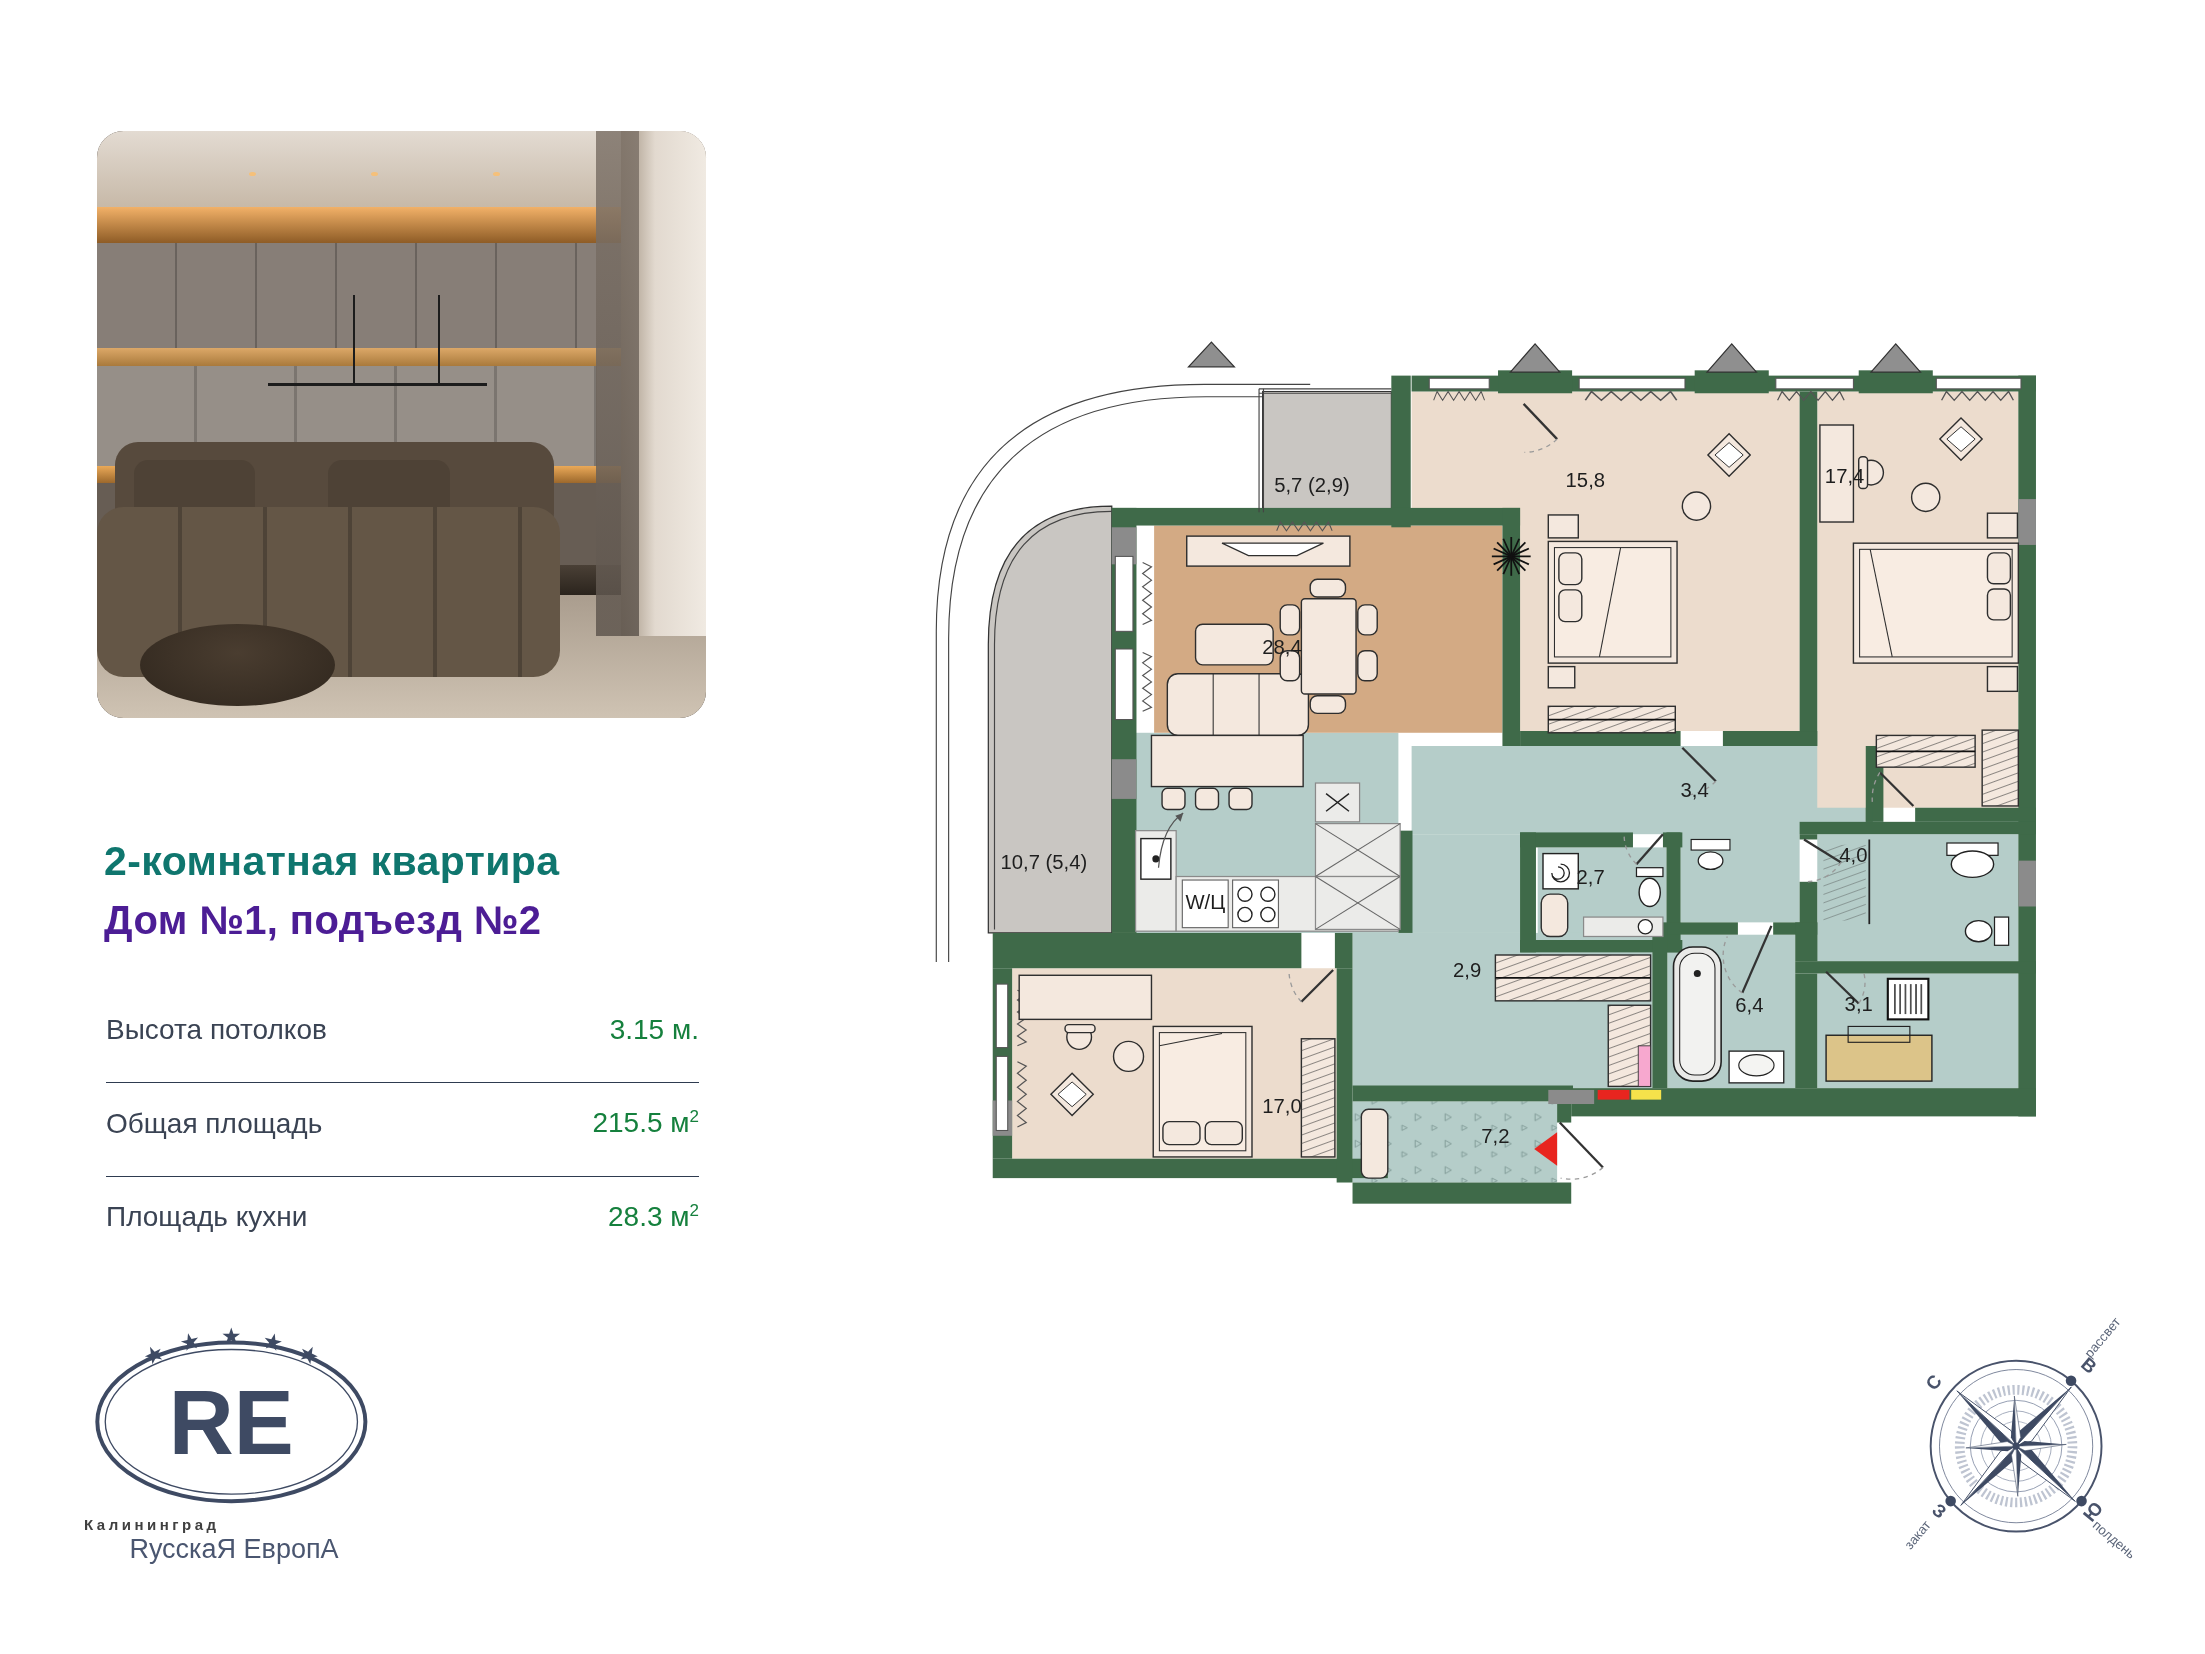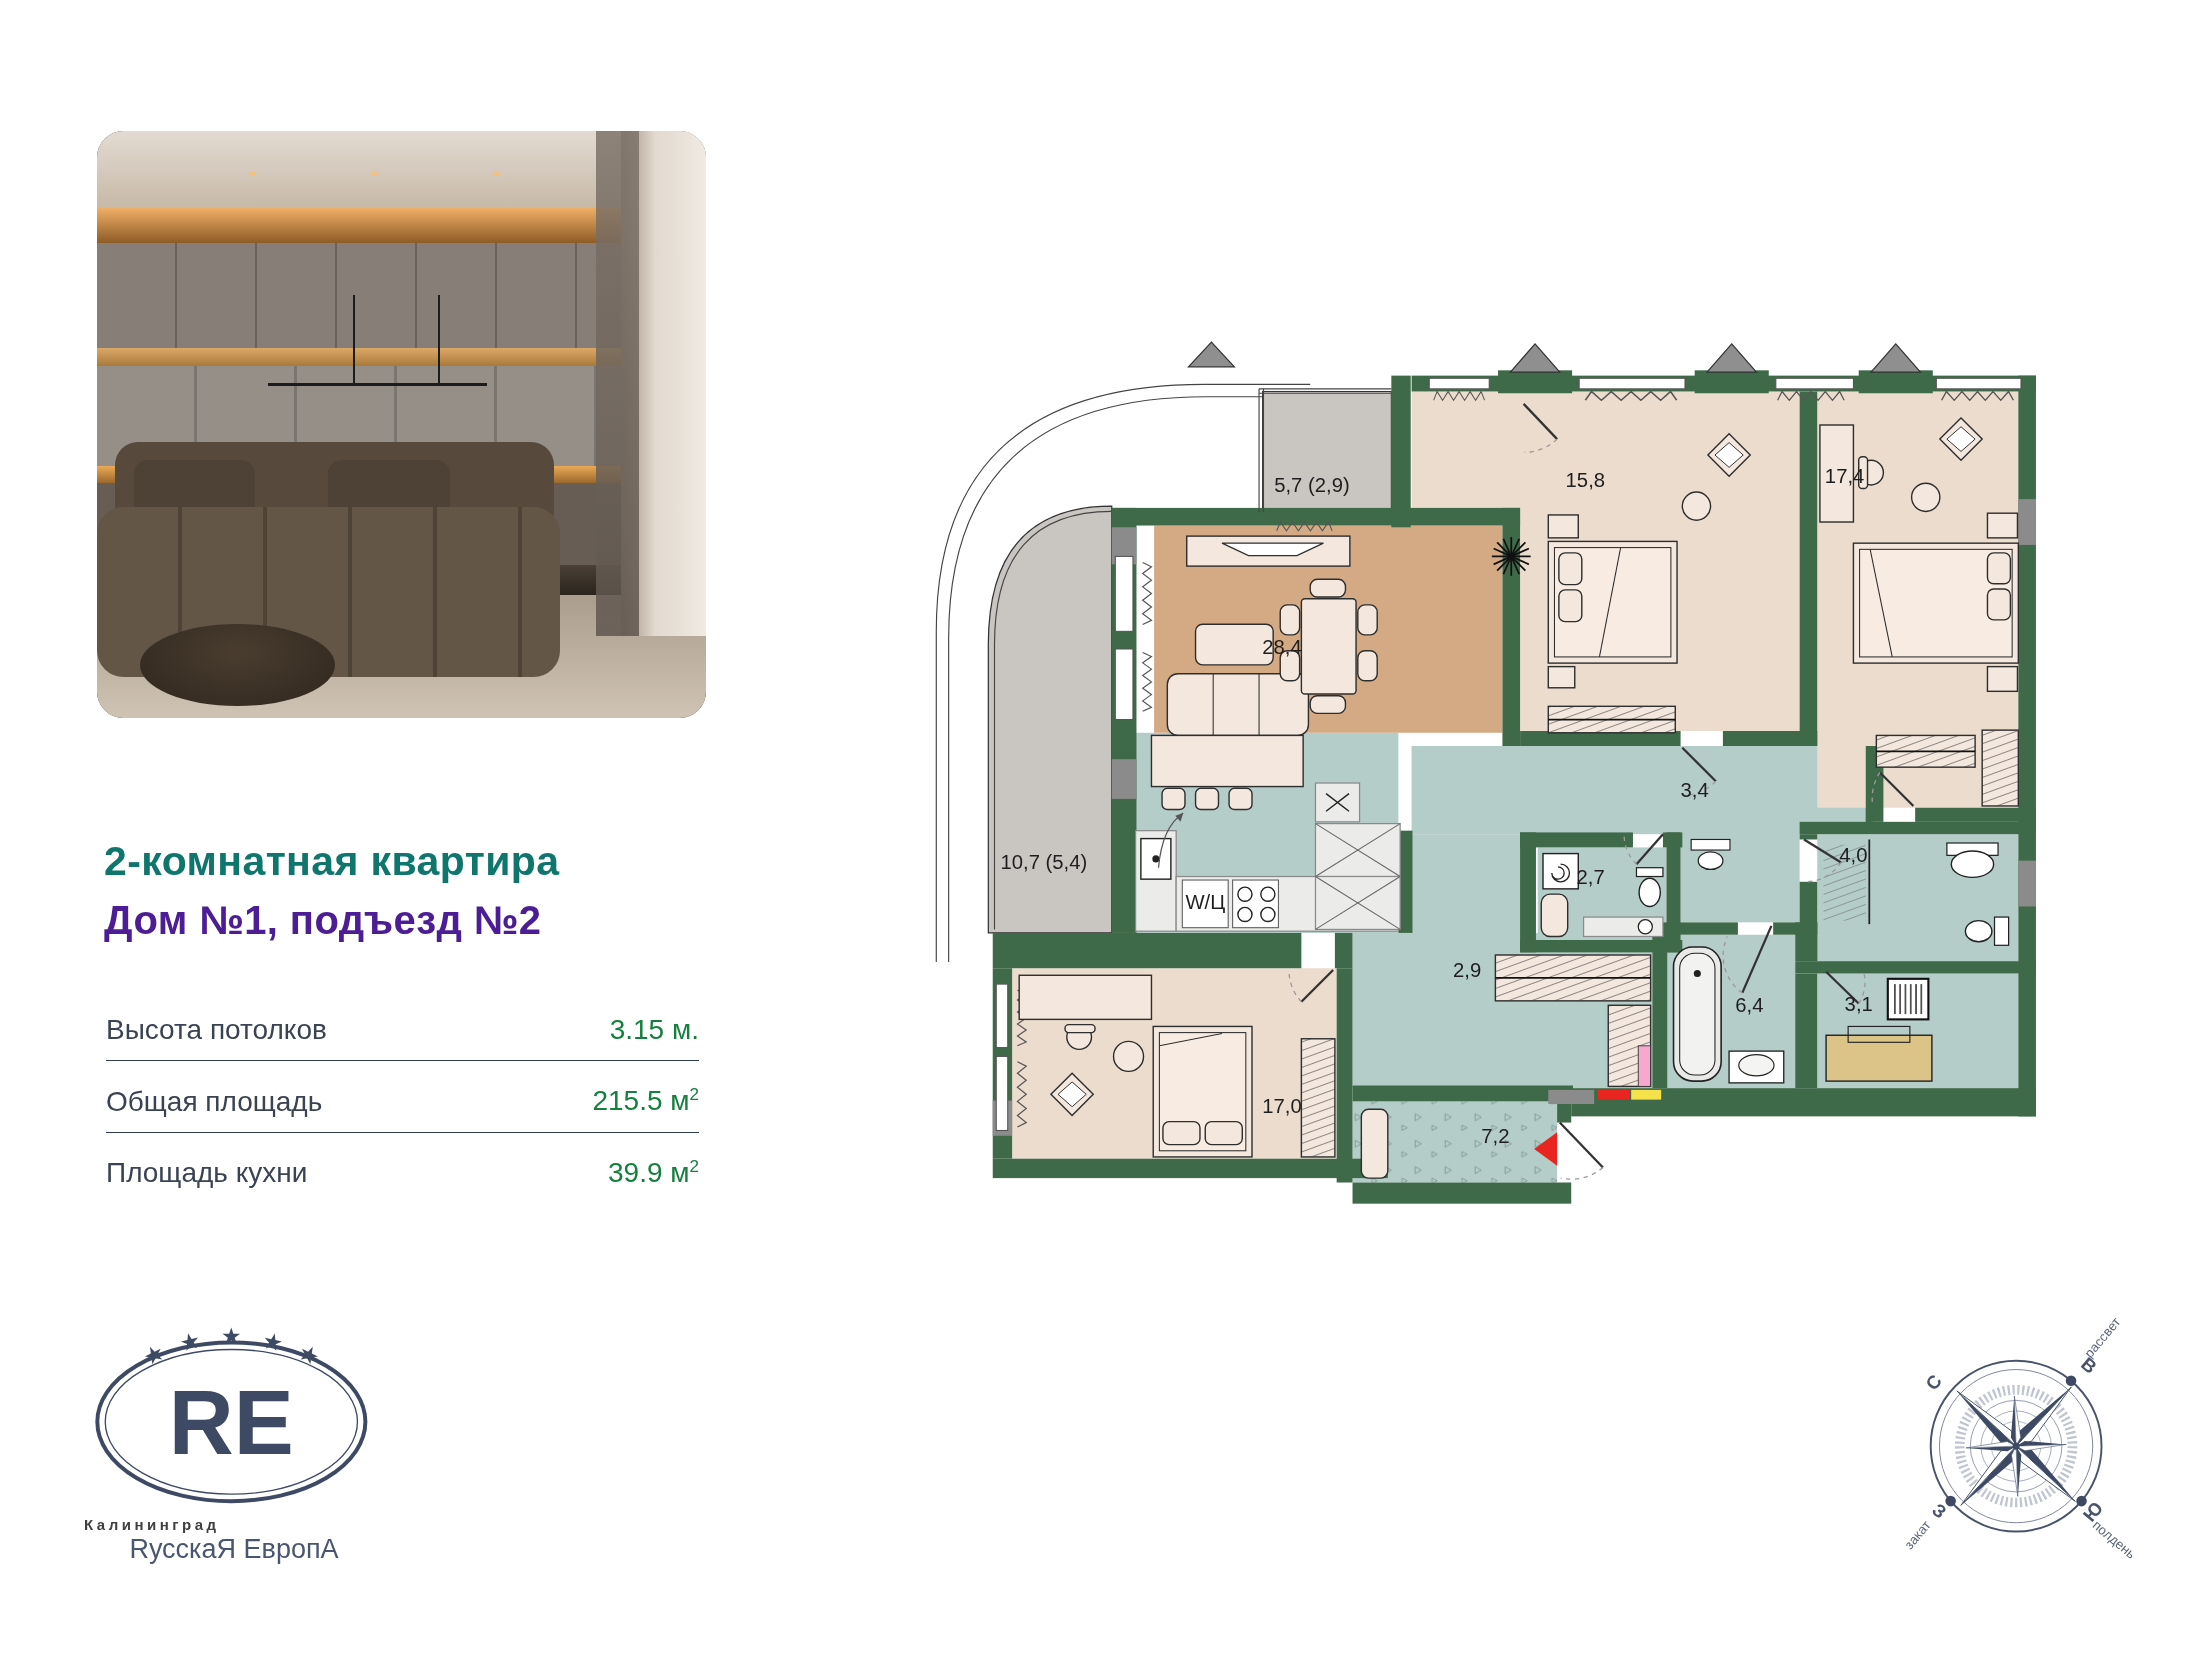--- a/index.html
+++ b/index.html
@@ -11,21 +11,21 @@
   .photo{position:absolute;left:97px;top:131px;width:609px;height:587px;border-radius:26.5px;
          overflow:hidden;background:#3a3128;}
   .ph{position:absolute;}
 
   .title{position:absolute;left:104px;top:838px;width:670px;font-size:41px;font-weight:700;
          color:#0f766e;letter-spacing:0.4px;}
   .subtitle{position:absolute;left:104px;top:898px;width:670px;font-size:40px;font-weight:700;
          color:#4c1d95;letter-spacing:0.4px;}
 
   .specs{position:absolute;left:106px;top:990px;width:593px;}
-  .spec-row{display:flex;justify-content:space-between;align-items:baseline;padding:24px 0 14px 0;}
+  .spec-row{display:flex;justify-content:space-between;align-items:baseline;padding:24px 0 36px 0;}
   .spec-row.bordered{border-bottom:1.8px solid #2e3b50;}
   .spec-label{font-size:28px;color:#3a4353;}
   .spec-value{font-size:28px;color:#15803d;}
   .spec-value sup{font-size:17px;}
 
   .wordmark{position:absolute;left:84px;top:1509px;width:300px;text-align:center;
             font-size:27px;font-weight:400;color:#4a5670;margin-top:25px;}
   .city{position:absolute;left:84px;top:1516px;width:300px;
         font-size:15px;font-weight:600;letter-spacing:3.5px;color:#404040;}
 
@@ -80,21 +80,21 @@
     <div class="spec-row bordered">
       <span class="spec-label">Высота потолков</span>
       <span class="spec-value"><span>3.15</span><span></span><span> м.</span><sup></sup></span>
     </div>
     <div class="spec-row bordered">
       <span class="spec-label">Общая площадь</span>
       <span class="spec-value"><span>215.5</span><span> м</span><sup>2</sup></span>
     </div>
     <div class="spec-row">
       <span class="spec-label">Площадь кухни</span>
-      <span class="spec-value"><span>39.9</span><span> м</span><sup>2</sup></span>
+      <span class="spec-value"><span>28.3</span><span> м</span><sup>2</sup></span>
     </div>
   </div>
 
   <svg class="abs" style="left:84px;top:1316px;" width="300" height="194" viewBox="0 0 340 220">
     <g>
       <ellipse cx="167" cy="120" rx="152" ry="90" fill="none" stroke="#3e4a63" stroke-width="4.5"></ellipse>
       <ellipse cx="167" cy="120" rx="143" ry="82" fill="none" stroke="#3e4a63" stroke-width="1.5"></ellipse>
     </g>
     <g font-size="26" fill="#3e4a63" text-anchor="middle">
       <text x="83" y="52" transform="rotate(-26 83 52)">★</text>

